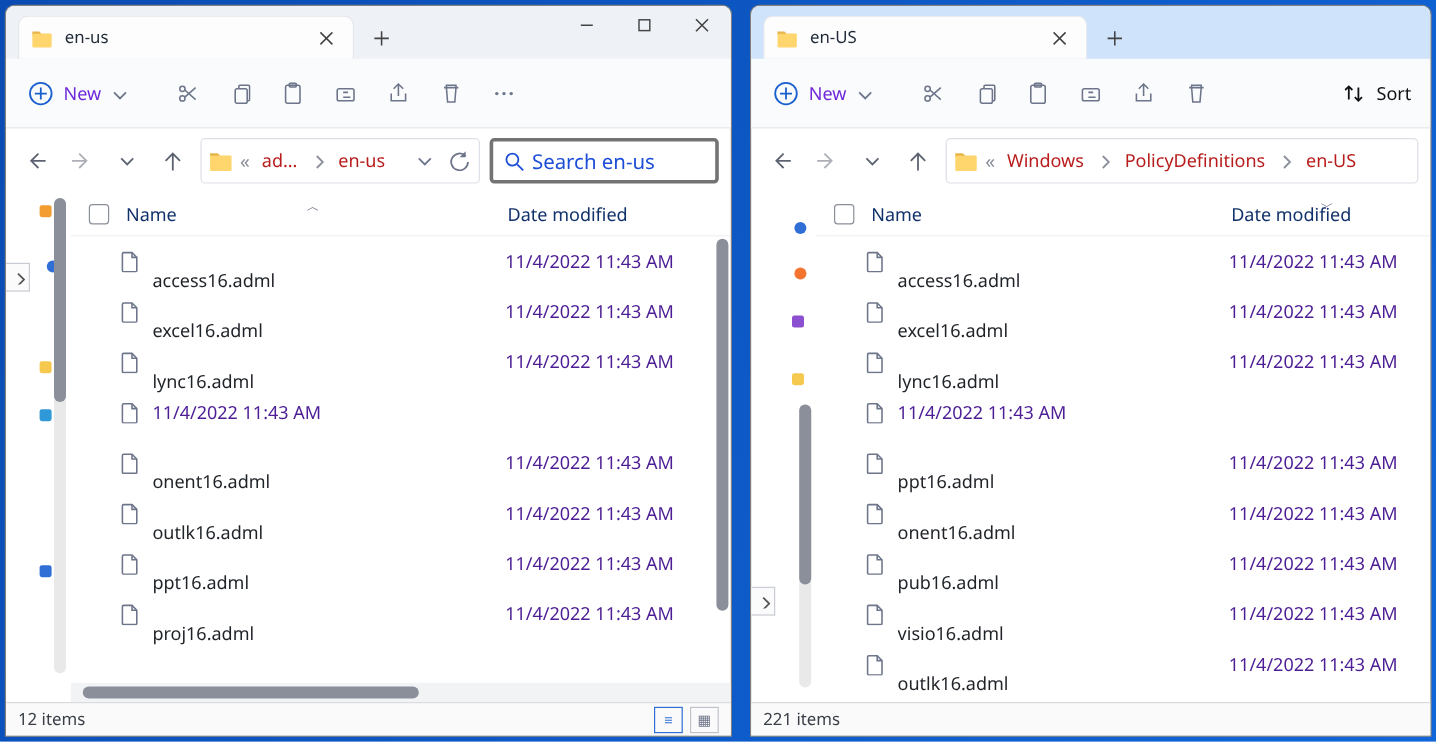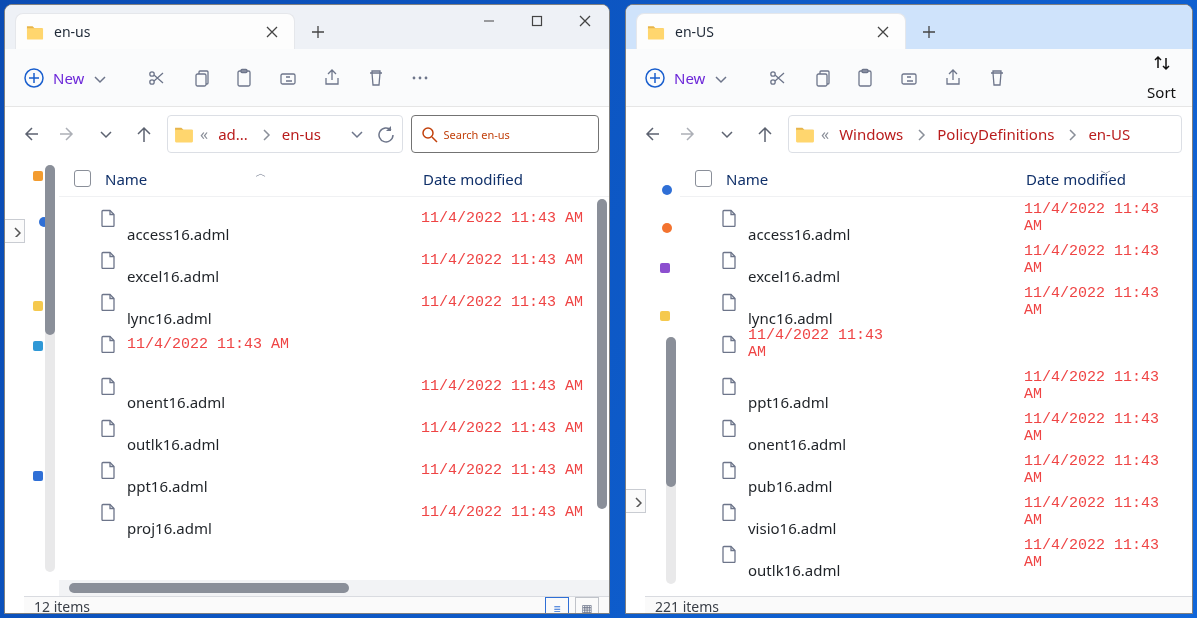--- a/index.html
+++ b/index.html
@@ -66,41 +66,41 @@
   .newbtn {
     display:flex; align-items:center; gap:8px;
     padding: 6px 8px; border-radius:6px;
     color:#6d28d9; font-size:15px;
   }
   .tool-ic {
     width:40px; height:40px; display:flex; align-items:center; justify-content:center;
     color:#6d758a; border-radius:6px;
   }
   .spacer { flex:1; }
-  .sort-btn { display:flex; align-items:center; gap:10px; color:#111; font-size:15px; padding:0 6px;flex-direction:column; }
+  .sort-btn { display:flex; align-items:center; gap:10px; color:#111; font-size:15px; padding:0 6px; }
 
   .navrow {
     height: 54px;
     display:flex; align-items:center;
     padding: 6px 10px; gap: 8px;
   }
   .nav-ic { width:30px; height:30px; display:flex; align-items:center; justify-content:center; color:#5c6270; border-radius:4px; }
   .addrbox {
     border:1px solid #dcdfe5; border-radius:4px; height:38px;
     display:flex; align-items:center; padding:0 6px; gap:6px;
   }
   .addrbox .folder-ico { width:20px; height:20px; }
   .crumb { display:flex; align-items:center; font-size:15px; color:#b91c1c; gap:6px; padding:0 4px; }
   .crumb-sep { color:#8a8f99; }
   .crumb-chev-btn { width:22px; display:flex; align-items:center; justify-content:center; color:#6d758a; }
 
   .searchbox {
-    border:1px solid #737373; border-radius:4px; height:38px;
+    border:3px solid #737373; border-radius:4px; height:38px;
     display:flex; align-items:center; padding:0 8px; gap:6px;
-    color:#c2410c; font-size:11px; flex:1;
+    color:#1d4ed8; font-size:17px; flex:1;
     min-width: 100px;
   }
   
   .body {
     flex:1; display:flex; overflow:hidden; position:relative;
   }
   .leftstrip {
     width: 54px; position:relative;
   }
   .leftstrip .vscroll {
@@ -134,38 +134,37 @@
   .checkbox {
     width:17px; height:17px; border:1.5px solid #8a8f99; border-radius:3px; background:#fff;
   }
   .rows { flex:1; overflow:hidden; position:relative; }
   .row {
     height:42px; display:flex; align-items:center; padding:0 8px 0 40px; gap:10px;
     font-size:15px; color:#1f2328;
   }
   .row .file-ico { width:18px; height:18px; color:#6d758a; flex-shrink:0; }
   .row .fname { flex:1; white-space:nowrap; overflow:hidden; text-overflow:ellipsis;margin-top:32px; }
-  .row .fdate { width:180px; color:#ef4444;font-family:Liberation Mono, monospace; }
+  .row .fdate { width:180px; color:#4c1d95; }
 
   .hscroll {
     height:16px; background:#f2f3f5; display:flex; align-items:center;
   }
   .hscroll .hthumb { height:10px; background:#8a8f99; border-radius:5px; margin-left:10px; }
 
   .rightscroll {
     position:absolute; right:2px; top:38px; width:10px; height:370px;
     background: transparent;
   }
   .rightscroll .rthumb { width:10px; background:#8a8f99; border-radius:5px; position:absolute; }
 
   .status {
-    height:17px; border-top:1px solid #d9dbe0; display:flex; 
+    height:28px; border-top:1px solid #d9dbe0; display:flex; align-items:center;
     padding:0 10px; font-size:14px; color:#3a3f47; background:#fafafa;
     gap:6px;
-    margin-left:19px;
   }
   .status .viewbtn { width:24px; height:22px; border:1.5px solid #2f6fd6; display:flex; align-items:center; justify-content:center; font-size:12px; color:#2f6fd6; }
   .status .viewbtn.plain { border-color:#c0c3c9; color:#6d758a; }
 
   svg { display:block; }
 </style>
 </head>
 <body>
 
 <svg width="0" height="0" style="position:absolute">

